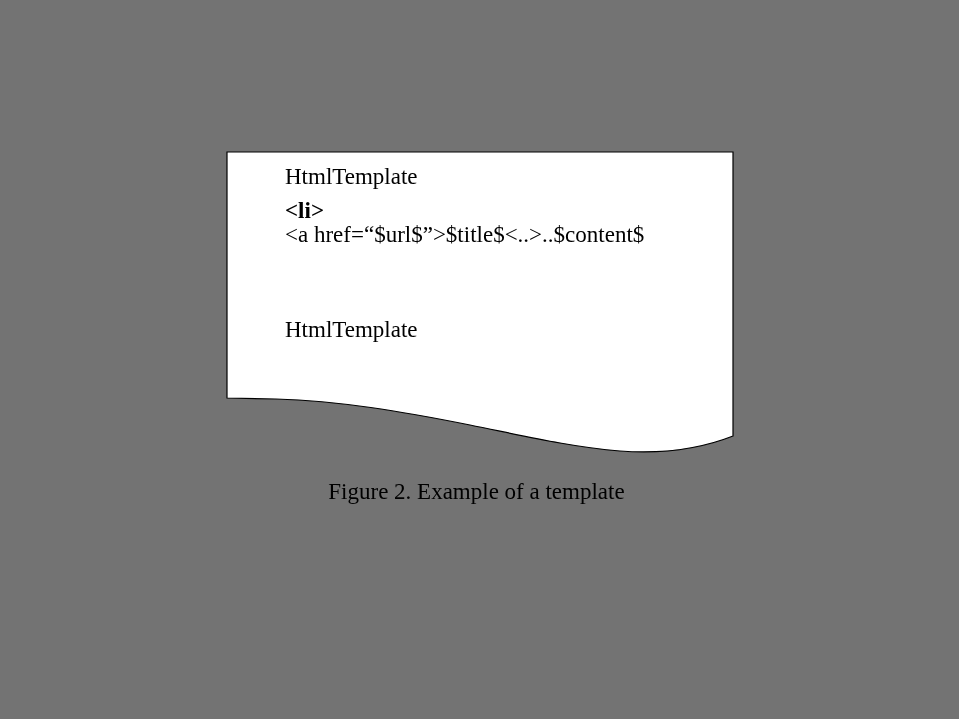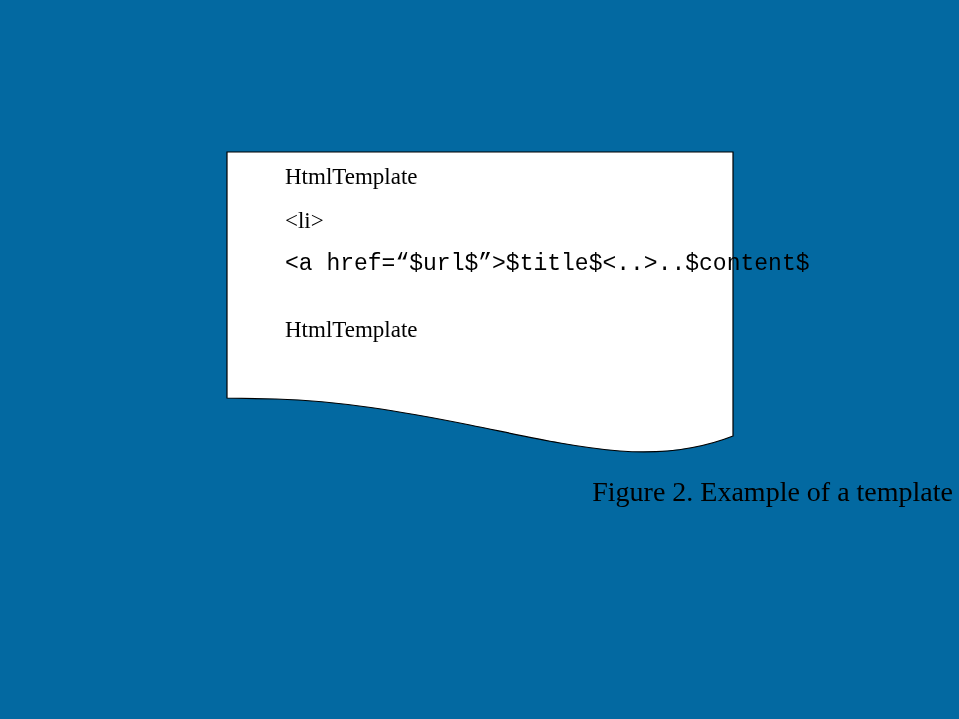--- a/index.html
+++ b/index.html
@@ -4,21 +4,21 @@
 <style>
   html, body {
     margin: 0;
     padding: 0;
     background: #ffffff;
   }
   .canvas {
     position: relative;
     width: 959px;
     height: 719px;
-    background: #0369a1;
+    background: #737373;
     overflow: hidden;
     font-family: "Liberation Serif", "DejaVu Serif", serif;
     color: #000000;
   }
   .page-outline {
     position: absolute;
     left: 0;
     top: 0;
     width: 959px;
     height: 719px;
@@ -31,31 +31,31 @@
   }
   .code-line {
     position: absolute;
     left: 285px;
     font-size: 23px;
     line-height: 36px;
     white-space: pre;
     color: #000000;
   }
   .b1l1 { top: 159px; }
-  .b1l2 { top: 203px; }
-  .b1l3 { top: 246px; font-family: Liberation Mono, monospace; }
+  .b1l2 { top: 193px; font-weight: bold; }
+  .b1l3 { top: 217px; }
   .b2l1 { top: 312px; }
   .b2l2 { top: 346px; }
   .caption {
     position: absolute;
     left: 0;
     top: 474px;
     width: 953px;
-    text-align: right;
-    font-size: 28px;
+    text-align: center;
+    font-size: 23px;
     line-height: 36px;
     white-space: pre;
     color: #000000;
   }
 </style>
 </head>
 <body>
 
 <div class="canvas">
 

